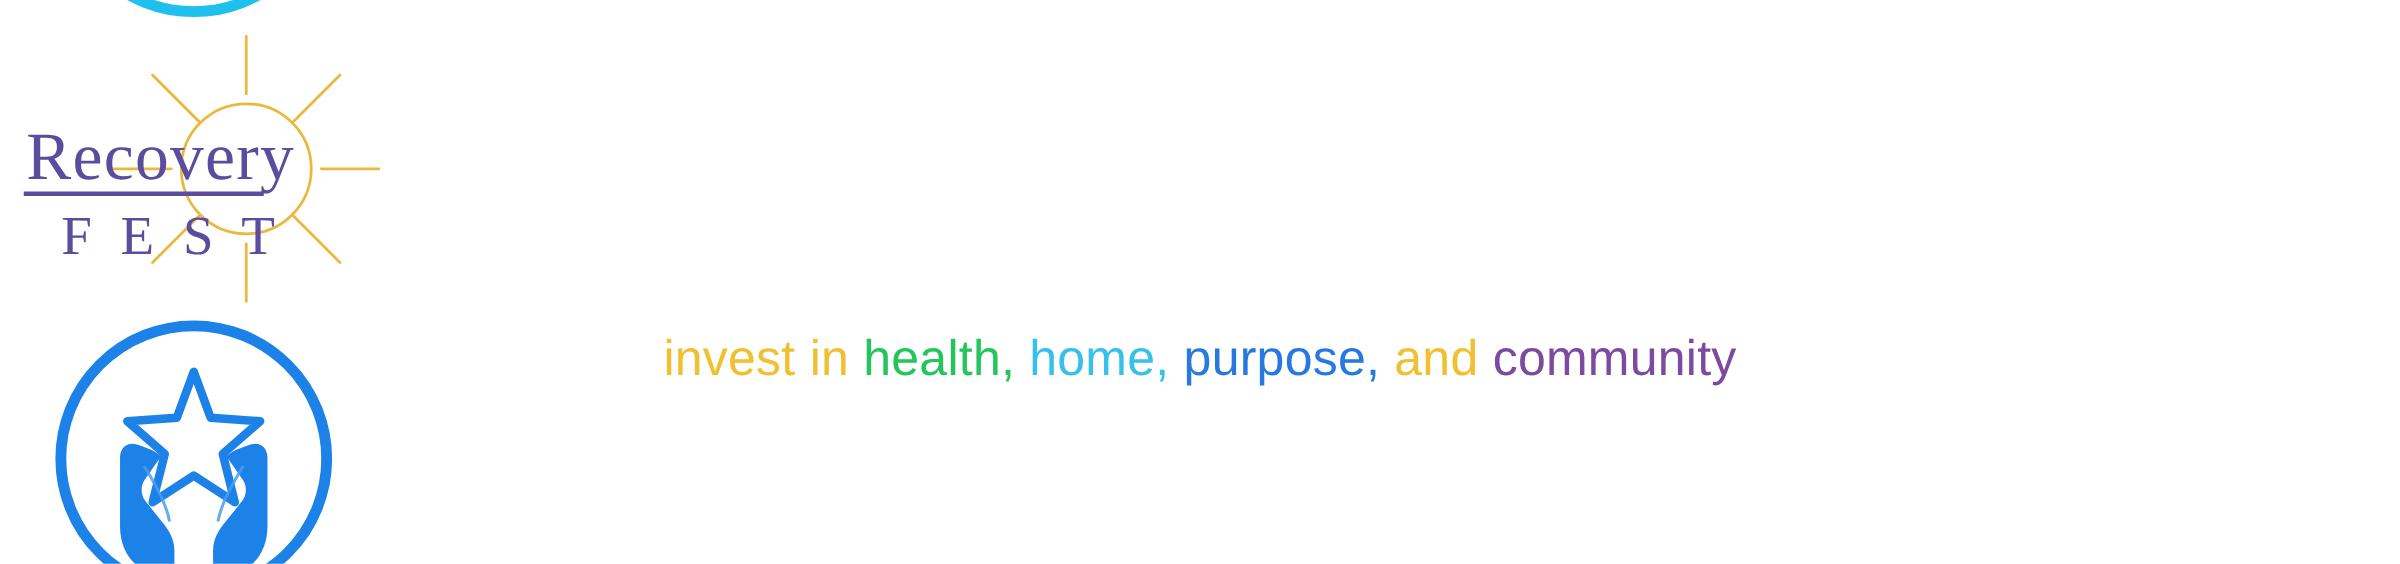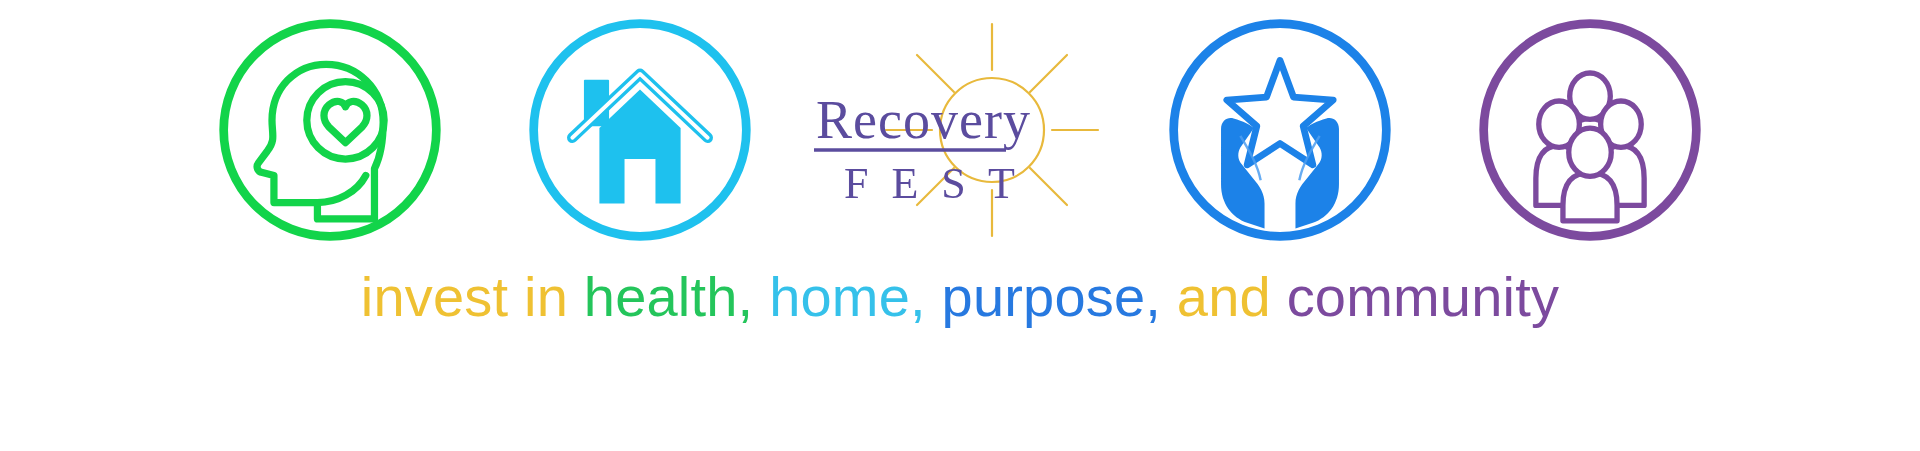--- a/index.html
+++ b/index.html
@@ -20,21 +20,21 @@
     height: 451px;
     background: #ffffff;
   }
   .icon-row {
     position: absolute;
     left: 0;
     top: 0;
     width: 1920px;
     height: 270px;
     display: flex;
-    flex-direction: row;
+    flex-direction: column;
     align-items: flex-start;
     justify-content: center;
   }
   .icon-slot {
     width: 310px;
     height: 260px;
     display: flex;
     align-items: center;
     justify-content: center;
     position: relative;
@@ -51,21 +51,21 @@
     width: 300px;
     height: 232px;
     display: block;
   }
   .tagline {
     position: absolute;
     left: 0;
     top: 262px;
     width: 1920px;
     text-align: center;
-    font-size: 56px;
+    font-size: 40px;
     line-height: 1.25;
     letter-spacing: 0.2px;
     white-space: nowrap;
     font-family: "Liberation Sans", sans-serif;
   }
   .tagline span { white-space: pre; }
 </style>
 </head>
 <body>
 

